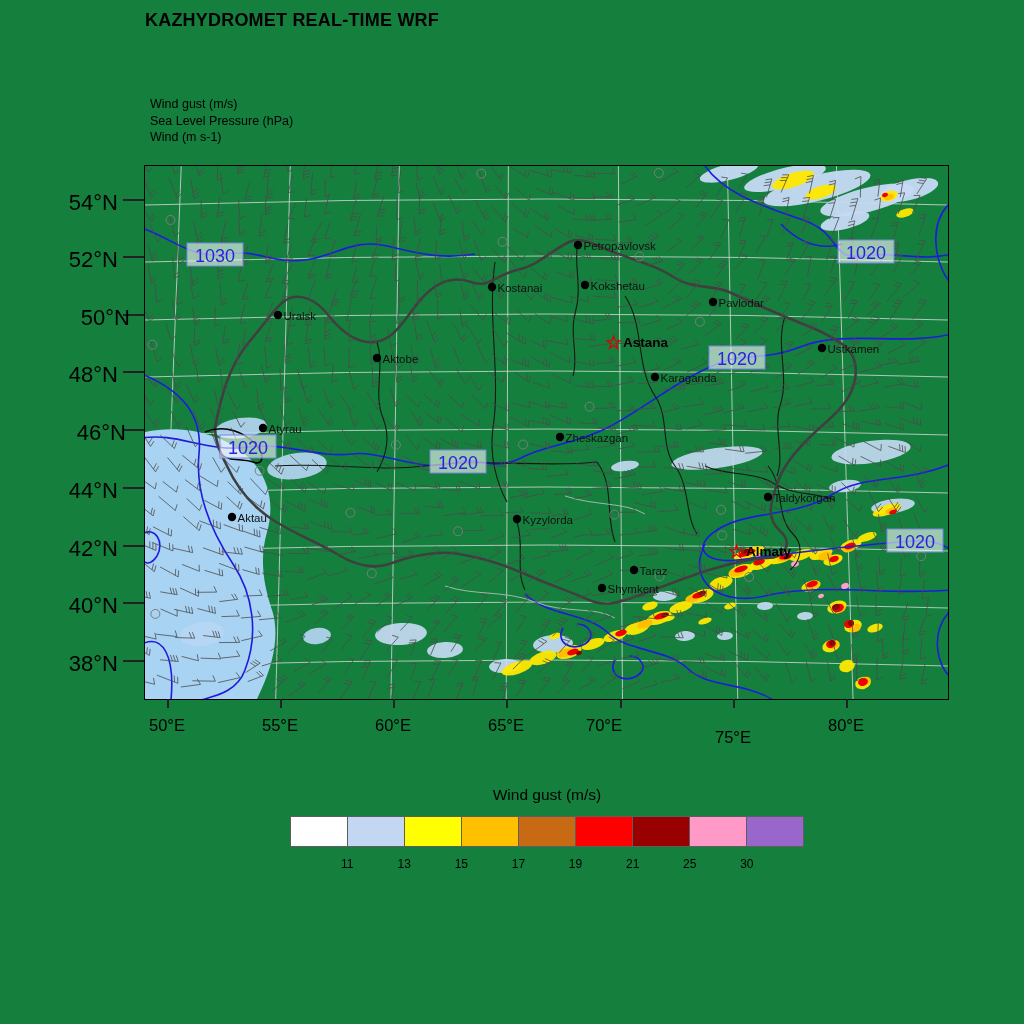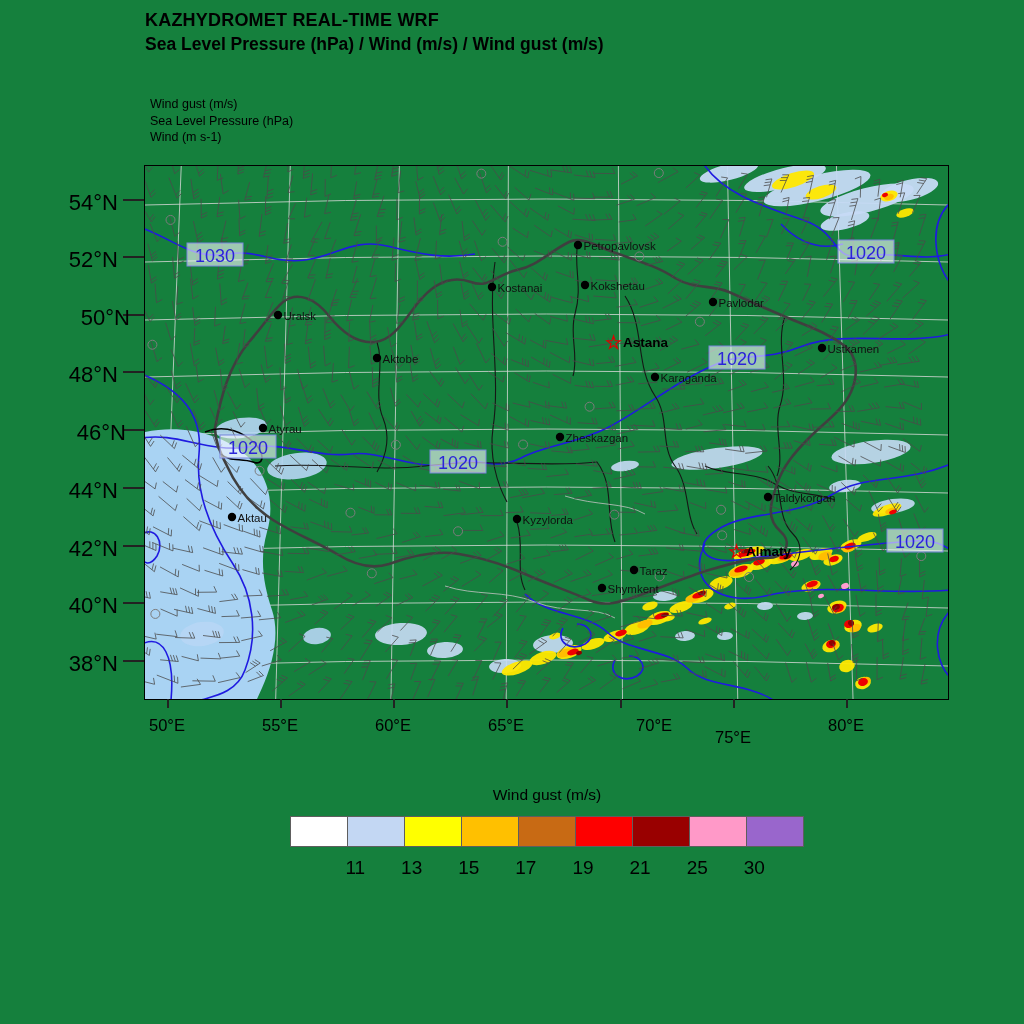--- a/index.html
+++ b/index.html
@@ -12,28 +12,27 @@
   .map-frame svg{position:absolute;left:0;top:0;}
   svg text{font-family:"Liberation Sans",sans-serif;}
   .lat-tick{position:absolute;width:21px;height:2.2px;background:#222;}
   .lon-tick{position:absolute;width:2.2px;height:9px;background:#222;}
   .lat-label{position:absolute;width:52px;text-align:right;font-size:22px;}
   .lon-label{position:absolute;width:64px;text-align:center;font-size:16.5px;}
   #cbar-title{position:absolute;left:290px;top:786px;width:514px;text-align:center;font-size:15.5px;}
   #cbar{position:absolute;left:290px;top:816px;width:514px;height:31px;display:flex;border:1px solid #5e5e5e;box-sizing:border-box;}
   .cbar-cell{flex:1;border-right:1px solid #5e5e5e;}
   .cbar-cell:last-child{border-right:none;}
-  .cbar-tick{position:absolute;top:857px;width:36px;margin-left:-18px;text-align:right;font-size:19px;}
+  .cbar-tick{position:absolute;top:857px;width:36px;margin-left:-18px;text-align:center;font-size:12px;}
 </style>
 </head>
 <body>
 
 <div id="page">
   <div class="title1">KAZHYDROMET REAL-TIME WRF</div>
-  <div class="title2">Sea Level Pressure  (hPa) / Wind  (m/s) / Wind gust  (m/s)</div>
   <div class="overlay-legend">
     <div>Wind gust   (m/s)</div>
     <div>Sea Level Pressure   (hPa)</div>
     <div>Wind   (m s-1)</div>
   </div>
 
   <div class="map-frame">
     <svg id="map-svg" width="803" height="533" viewBox="0 0 803 533">
         <g>
           <path d="M36.23000000000002,0 L15.439999999999998,533" stroke="#d9d9d9" stroke-width="0.8" fill="none"></path>
@@ -333,21 +332,21 @@
       <div class="lat-label" style="left: 66px; top: 651px;">38°N</div>
       <div class="lon-tick" style="left: 166.5px; top: 699px;"></div>
       <div class="lon-label" style="left: 135px; top: 716px;">50°E</div>
       <div class="lon-tick" style="left: 279.5px; top: 699px;"></div>
       <div class="lon-label" style="left: 248px; top: 716px;">55°E</div>
       <div class="lon-tick" style="left: 392.5px; top: 699px;"></div>
       <div class="lon-label" style="left: 361px; top: 716px;">60°E</div>
       <div class="lon-tick" style="left: 505.5px; top: 699px;"></div>
       <div class="lon-label" style="left: 474px; top: 716px;">65°E</div>
       <div class="lon-tick" style="left: 619.5px; top: 699px;"></div>
-      <div class="lon-label" style="left: 608px; top: 716px; text-align: right;">70°E</div>
+      <div class="lon-label" style="left: 572px; top: 716px;">70°E</div>
       <div class="lon-tick" style="left: 732.5px; top: 699px;"></div>
       <div class="lon-label" style="left: 701px; top: 716px; margin-top: 12px;">75°E</div>
       <div class="lon-tick" style="left: 845.5px; top: 699px;"></div>
       <div class="lon-label" style="left: 814px; top: 716px;">80°E</div>
     </div>
 
   <div id="cbar-title">Wind gust (m/s)</div>
   <div id="cbar">
       <div class="cbar-cell" style="background: rgb(255, 255, 255);"></div>
       <div class="cbar-cell" style="background: rgb(195, 215, 243);"></div>

